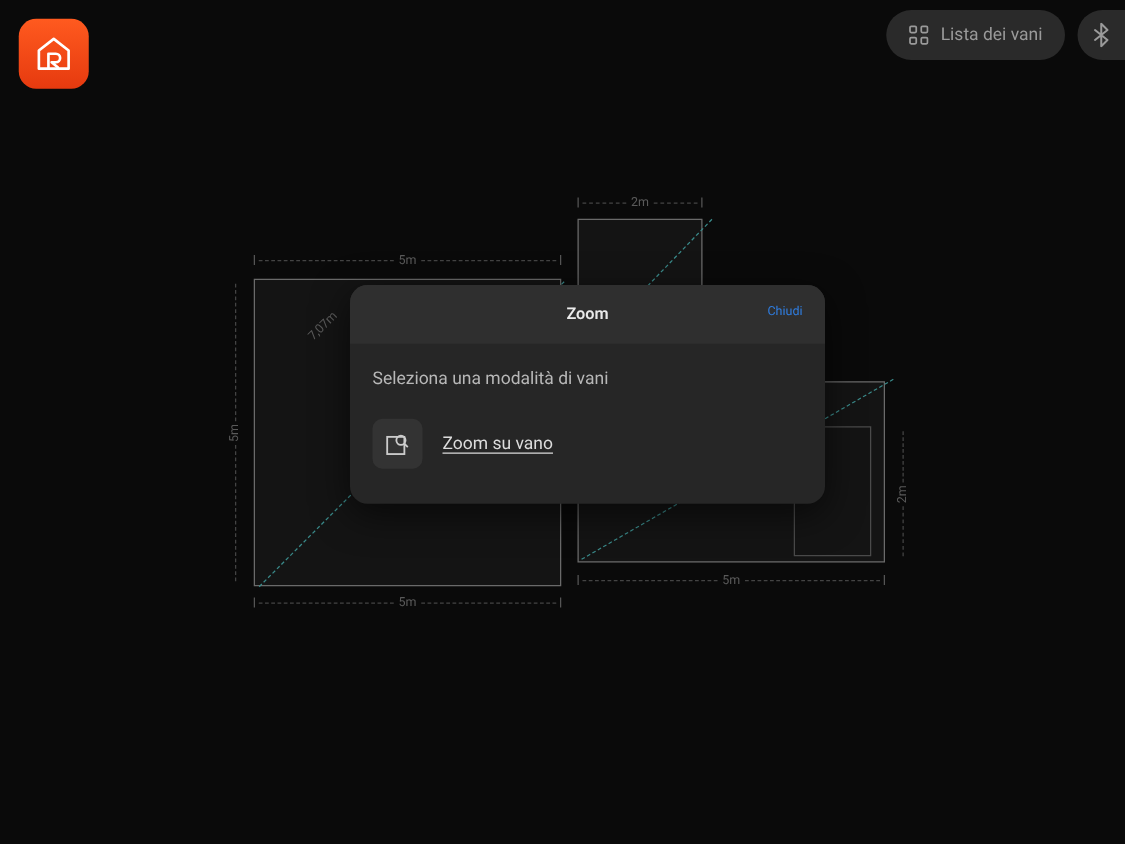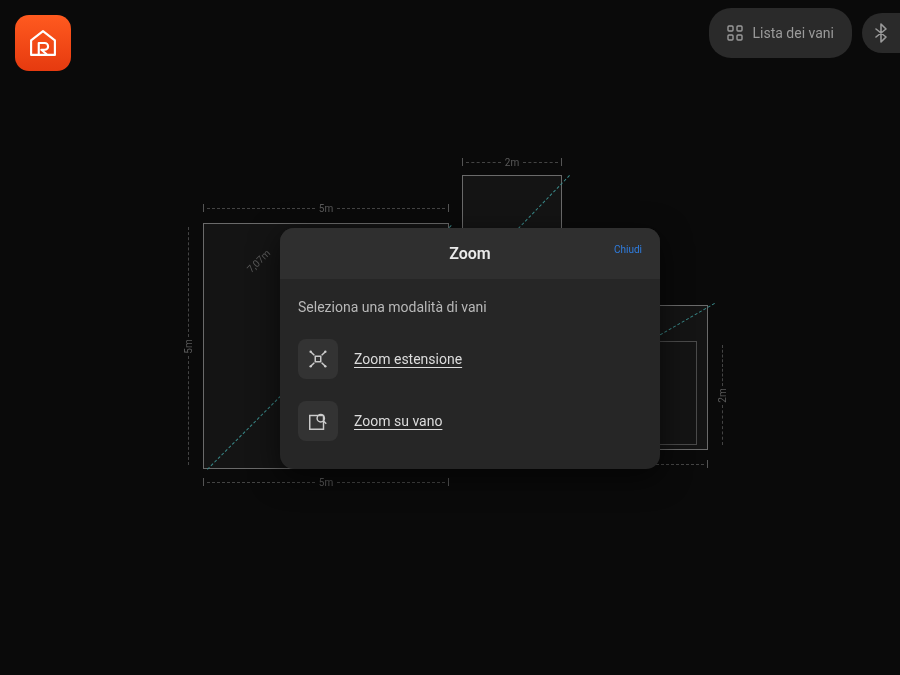--- a/index.html
+++ b/index.html
@@ -36,21 +36,21 @@
   }
   .pill {
     background: #2a2a2a;
     color: #9a9a9a;
     border-radius: 22px;
     padding: 10px 18px;
     display: flex;
     align-items: center;
     gap: 10px;
     font-size: 14px;
-    height: 50px;
+    height: 40px;
   }
   .pill svg { width: 16px; height: 16px; }
   .bt-btn {
     background: #2a2a2a;
     width: 38px;
     height: 40px;
     border-radius: 22px 0 0 22px;
     display: flex;
     align-items: center;
     justify-content: center;
@@ -125,21 +125,21 @@
     overflow: hidden;
     box-shadow: 0 8px 30px rgba(0,0,0,0.6);
   }
   .modal-header {
     background: #2f2f2f;
     padding: 16px 18px;
     position: relative;
     text-align: center;
   }
   .modal-title {
-    font-size: 16px;
+    font-size: 13px;
     font-weight: 600;
     color: #eaeaea;
   }
   .modal-close {
     position: absolute;
     right: 18px;
     top: 16px;
     color: #2f7de0;
     font-size: 10px;
     cursor: pointer;
@@ -243,33 +243,20 @@
 </div>
 
 <div class="modal">
   <div class="modal-header">
     <div class="modal-title">Zoom</div>
     <div class="modal-close">Chiudi</div>
   </div>
   <div class="modal-body">
     <div class="modal-sub">Seleziona una modalità di vani</div>
 
-    <div class="zoom-option">
-      <div class="opt-icon">
-        <svg viewBox="0 0 24 24">
-          <rect x="9" y="9" width="6" height="6" fill="none" stroke="#ccc" stroke-width="1.6"></rect>
-          <path d="M4 4 L8 8 M20 4 L16 8 M4 20 L8 16 M20 20 L16 16" stroke="#ccc" stroke-width="1.6"></path>
-          <circle cx="4" cy="4" r="1.3" fill="#ccc"></circle>
-            <circle cx="20" cy="4" r="1.3" fill="#ccc"></circle>
-          <circle cx="4" cy="20" r="1.3" fill="#ccc"></circle>
-            <circle cx="20" cy="20" r="1.3" fill="#ccc"></circle>
-        </svg>
-      </div>
-      <div class="opt-label">Zoom estensione</div>
-    </div>
 
     <div class="zoom-option">
       <div class="opt-icon">
         <svg viewBox="0 0 24 24">
           <rect x="3" y="6" width="15" height="15" fill="none" stroke="#ccc" stroke-width="1.6"></rect>
           <circle cx="15" cy="9" r="4" fill="none" stroke="#ccc" stroke-width="1.6"></circle>
           <path d="M18 12 L21 15" stroke="#ccc" stroke-width="1.6"></path>
         </svg>
       </div>
       <div class="opt-label">Zoom su vano</div>

